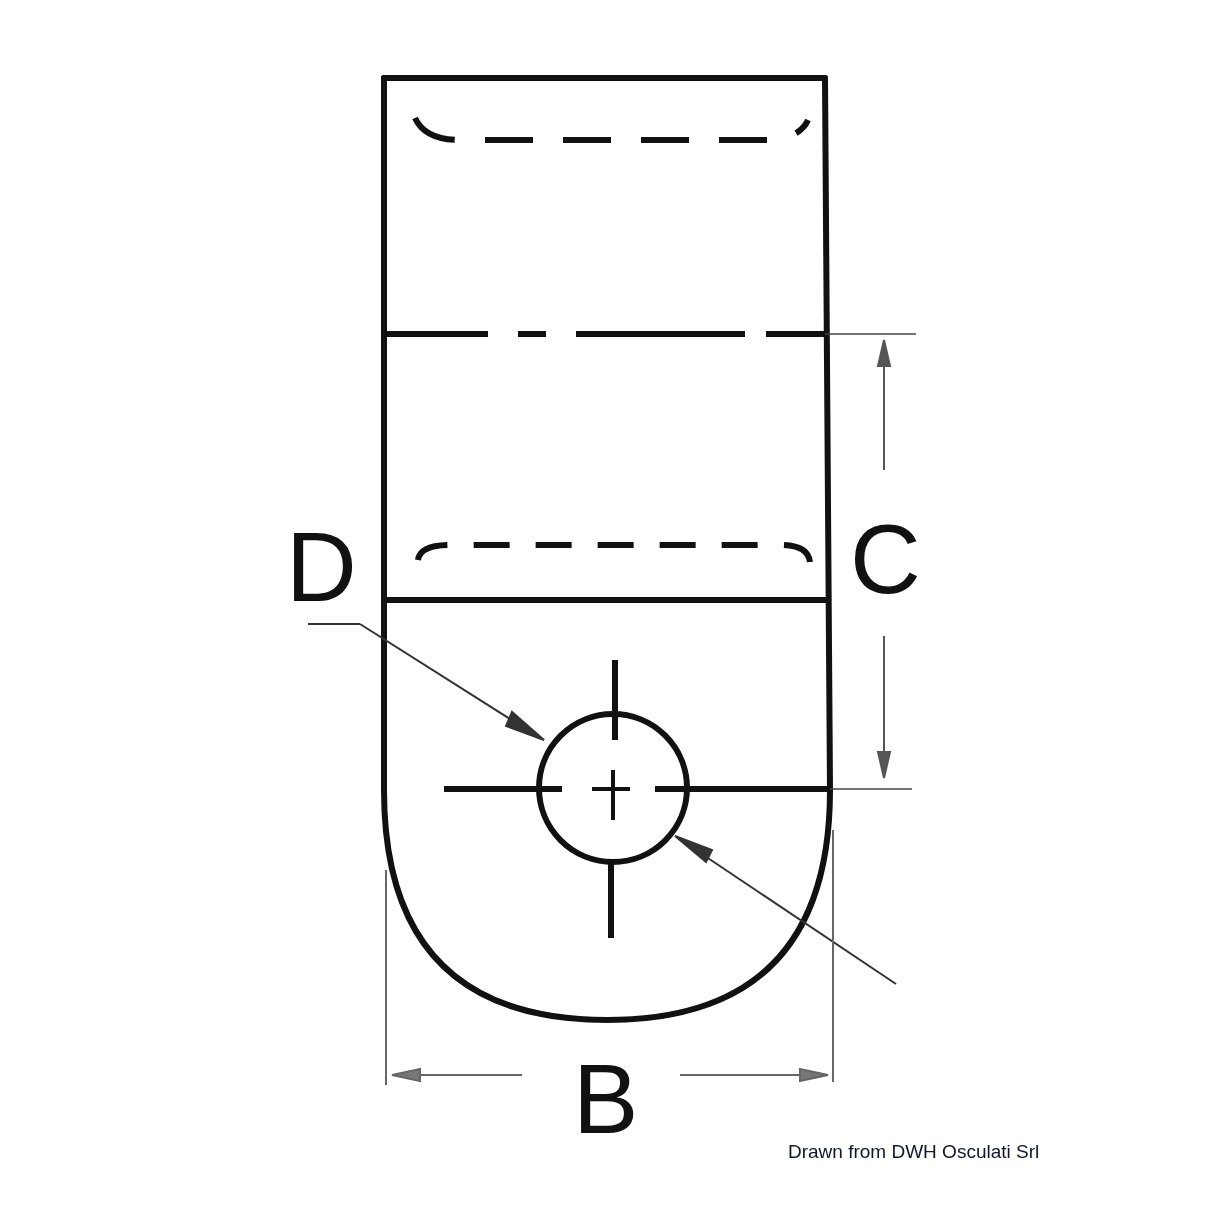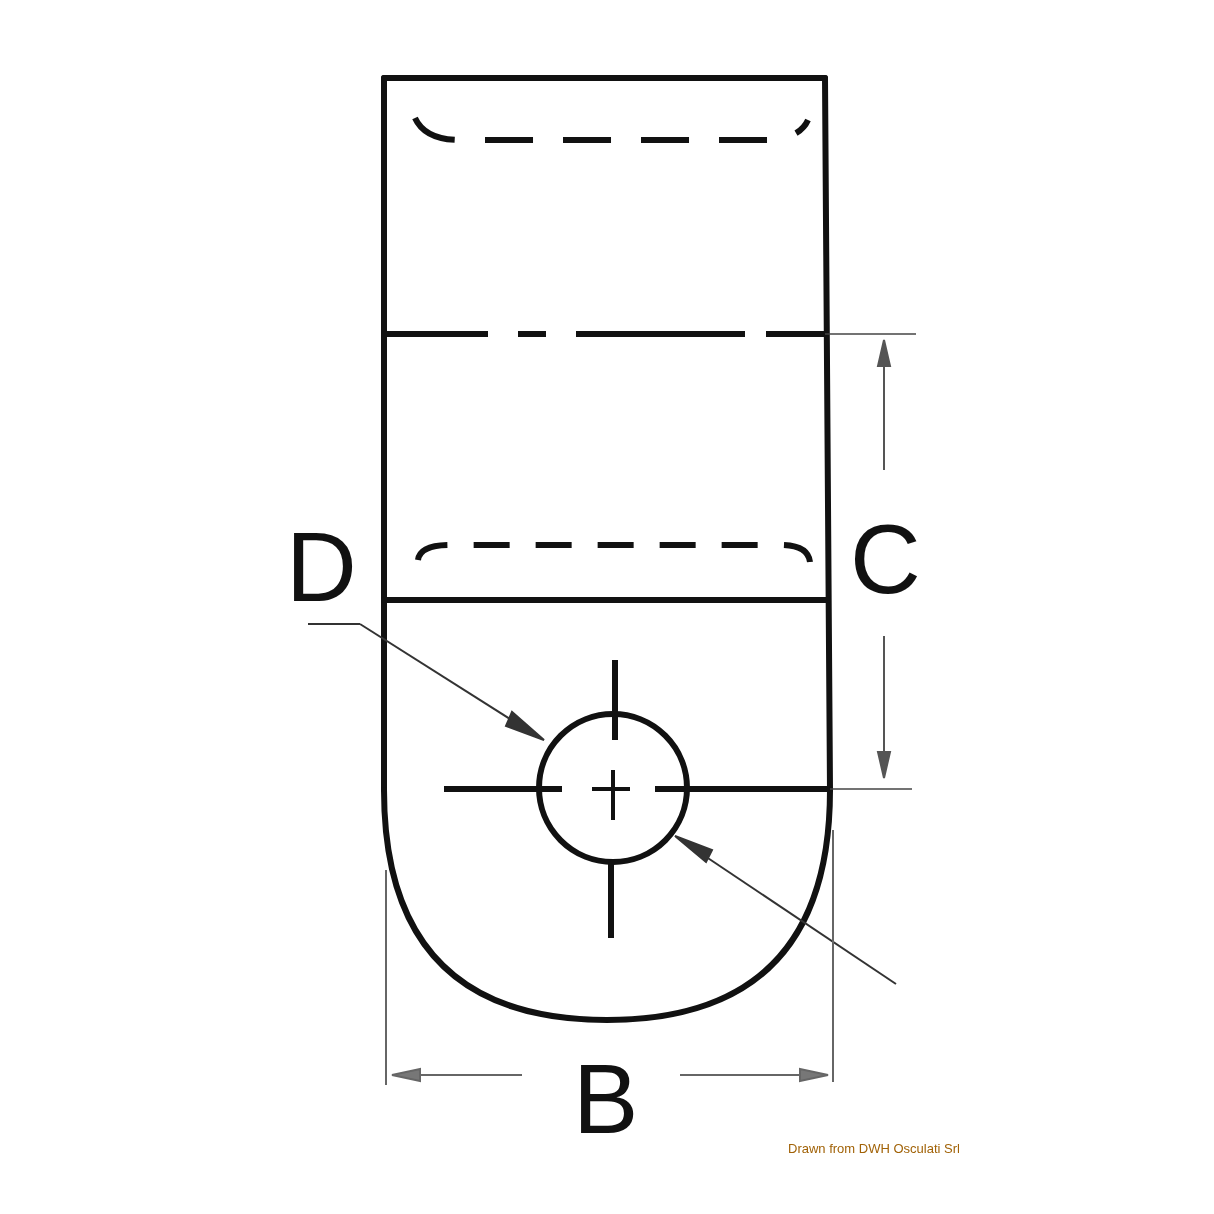--- a/index.html
+++ b/index.html
@@ -2,21 +2,21 @@
 <html><head>
 <meta charset="utf-8">
 <style>
   html, body { margin: 0; padding: 0; background: #ffffff; }
   body { width: 1214px; height: 1214px; position: relative; overflow: hidden; font-family: "Liberation Sans", sans-serif; }
   #diagram { position: absolute; left: 0; top: 0; width: 1214px; height: 1214px; }
   .label { position: absolute; font-family: "Liberation Sans", sans-serif; color: #111; line-height: 1; }
   .label-d { left: 286px; top: 518px; font-size: 98px; }
   .label-c { left: 850px; top: 510px; font-size: 98px; }
   .label-b { left: 573px; top: 1050px; font-size: 98px; }
-  .credit { position: absolute; left: 788px; top: 1141px; font-size: 13px; color: #a16207; }
+  .credit { position: absolute; left: 788px; top: 1141px; font-size: 19px; color: #0f172a; }
 </style>
 </head>
 <body>
 
 <svg id="diagram" viewBox="0 0 1214 1214" xmlns="http://www.w3.org/2000/svg">
 
   <g fill="none" stroke="#111" stroke-width="6" stroke-linecap="round">
     <line x1="384" y1="78" x2="825" y2="78"></line>
     <line x1="384" y1="78" x2="384" y2="790"></line>
     <line x1="825" y1="78" x2="830" y2="790"></line>

